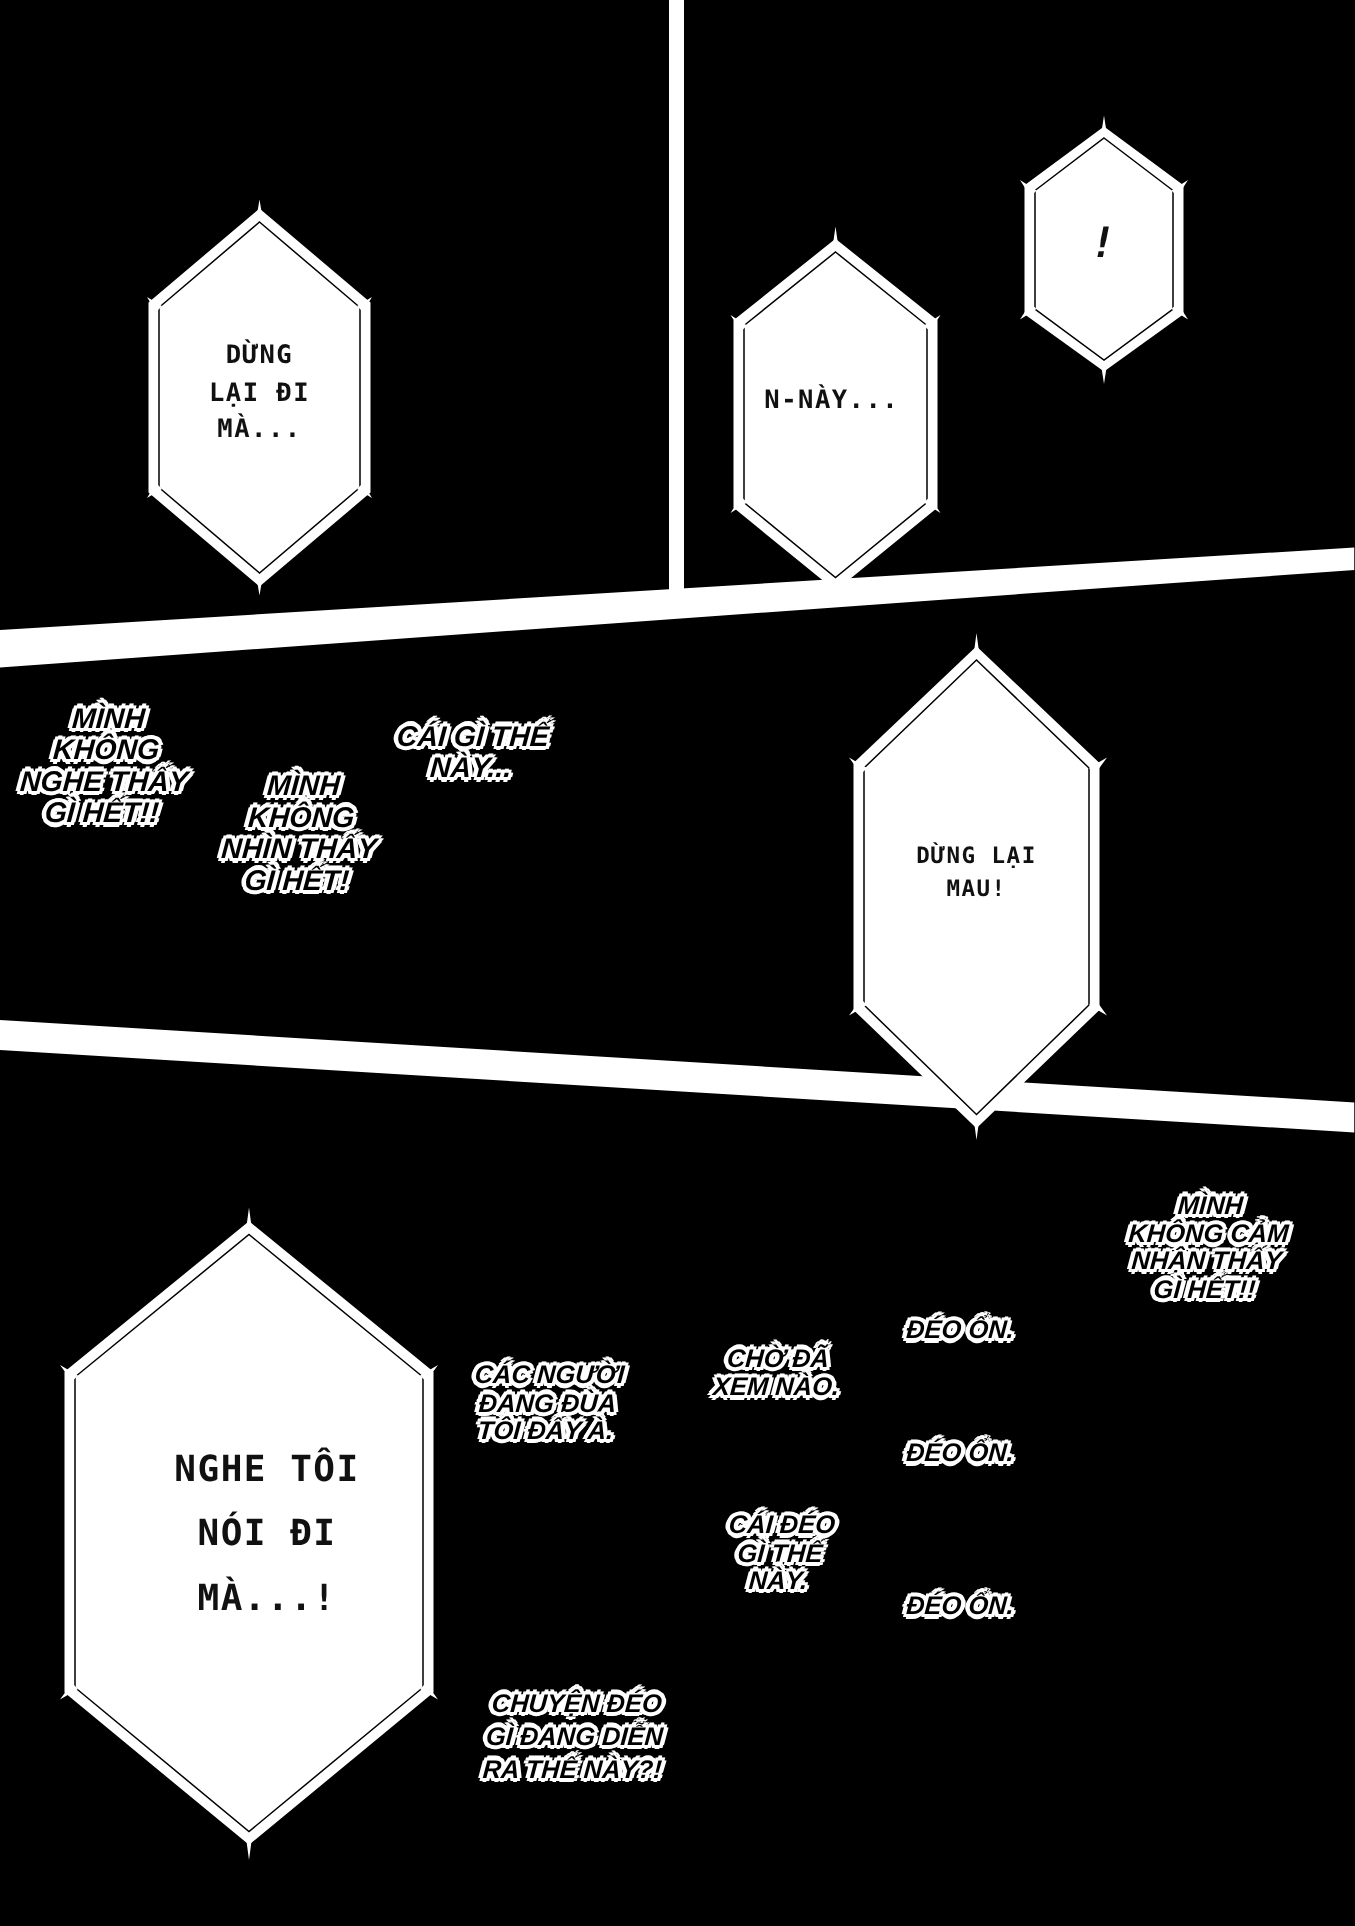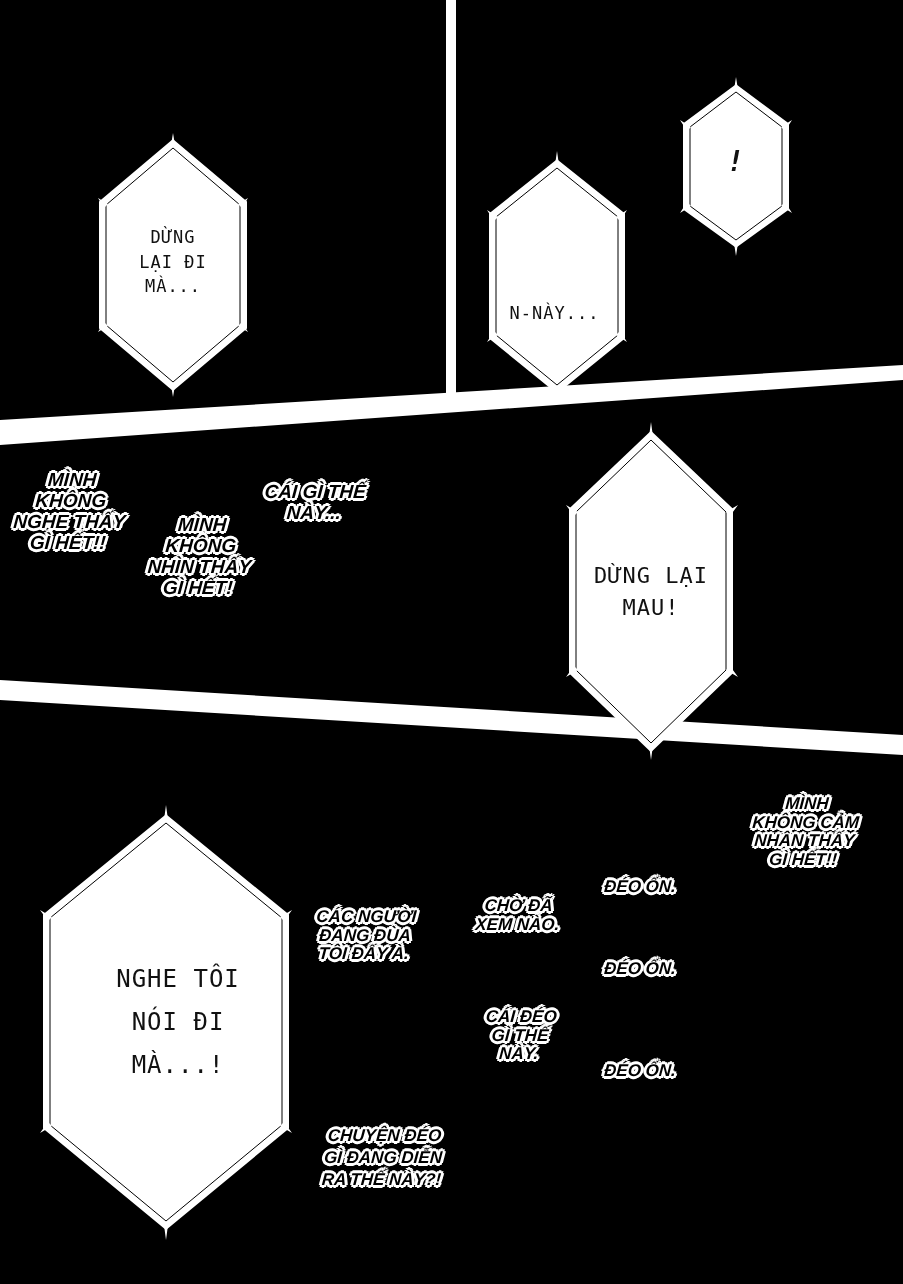--- a/index.html
+++ b/index.html
@@ -7,20 +7,21 @@
   .page { position: absolute; left: 0; top: 0; width: 903px; height: 1284px; background: #000; }
   svg.frame { position: absolute; left: 0; top: 0; }
   .bubble-text {
     position: absolute;
     font-family: "DejaVu Sans Mono", monospace;
     color: #111;
     text-align: center;
     line-height: 1.45;
     letter-spacing: 1px;
     white-space: pre-line;
+    font-weight: bold;
   }
   .sfx {
     position: absolute;
     font-family: "Liberation Sans", sans-serif;
     font-weight: bold;
     font-style: italic;
     color: #000;
     text-align: center;
     line-height: 1.1;
     white-space: pre-line;
@@ -72,36 +73,36 @@
       <polygon points="166,818 286,916 286,1127 166,1226 46,1127 46,916" fill="#fff" stroke="#fff" stroke-width="6"></polygon>
       <polygon points="166,823 282,918 282,1125 166,1221 50,1125 50,918" fill="#fff" stroke="#000" stroke-width="1"></polygon>
       <path d="M166,805 L168,820 L164,820 Z M166,1240 L168,1225 L164,1225 Z M40,910 L52,917 L48,921 Z M292,910 L280,917 L284,921 Z M40,1133 L52,1126 L48,1122 Z M292,1133 L280,1126 L284,1122 Z" fill="#fff"></path>
     </g>
   </svg>
 
   <div>
     <div class="bubble-text" style="left:118px; top:225px; width:110px; font-size:17px;">DỪNG
 LẠI ĐI
 MÀ...</div>
-    <div class="bubble-text" style="left:498px; top:255px; width:113px; font-size:17px;margin-top:46px;">N-NÀY...</div>
+    <div class="bubble-text" style="left:498px; top:255px; width:113px; font-size:17px;">N-NÀY...</div>
     <div class="bubble-text" style="left:706px; top:142px; width:60px; font-size:28px; font-weight:bold; font-style:italic;">!</div>
   </div>
 
   <div>
     <div class="sfx" style="left:5px; top:470px; width:130px; font-size:19px;">MÌNH
 KHÔNG
 NGHE THẤY
 GÌ HẾT!!</div>
     <div class="sfx" style="left:135px; top:515px; width:130px; font-size:19px;">MÌNH
 KHÔNG
 NHÌN THẤY
 GÌ HẾT!</div>
     <div class="sfx" style="left:252px; top:482px; width:125px; font-size:19px;">CÁI GÌ THẾ
 NÀY...</div>
-    <div class="bubble-text" style="left:580px; top:560px; width:142px; font-size:22px;">DỪNG LẠI
+    <div class="bubble-text" style="left:580px; top:560px; width:142px; font-size:15px;">DỪNG LẠI
 MAU!</div>
   </div>
 
   <div>
     <div class="bubble-text" style="left:72px; top:958px; width:212px; font-size:24px; line-height:1.8;">NGHE TÔI
 NÓI ĐI
 MÀ...!</div>
 
     <div class="sfx" style="left:305px; top:908px; width:120px; font-size:17px;">CÁC NGƯỜI
 ĐANG ĐÙA

